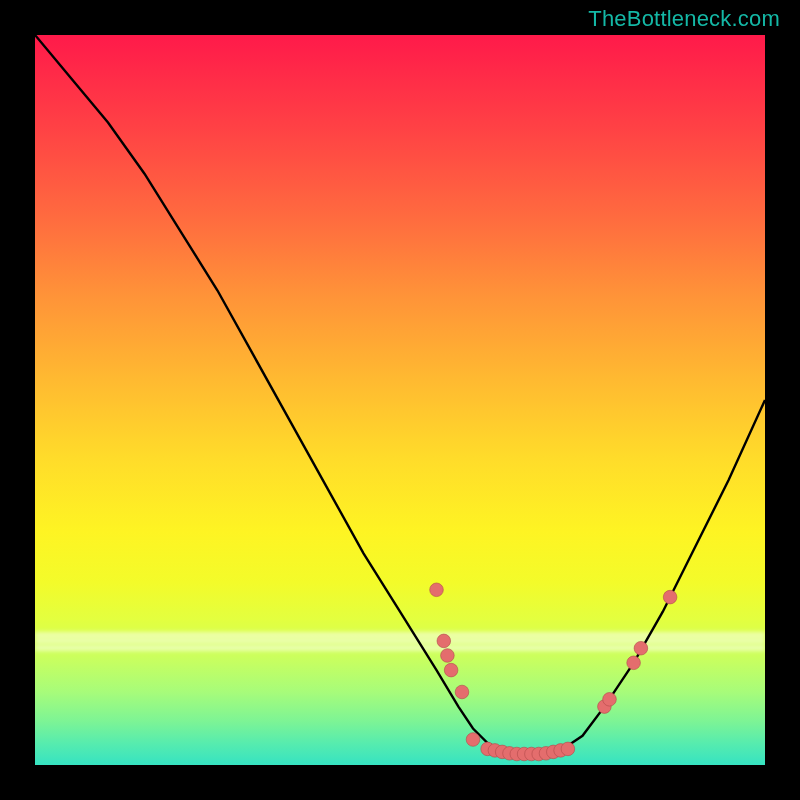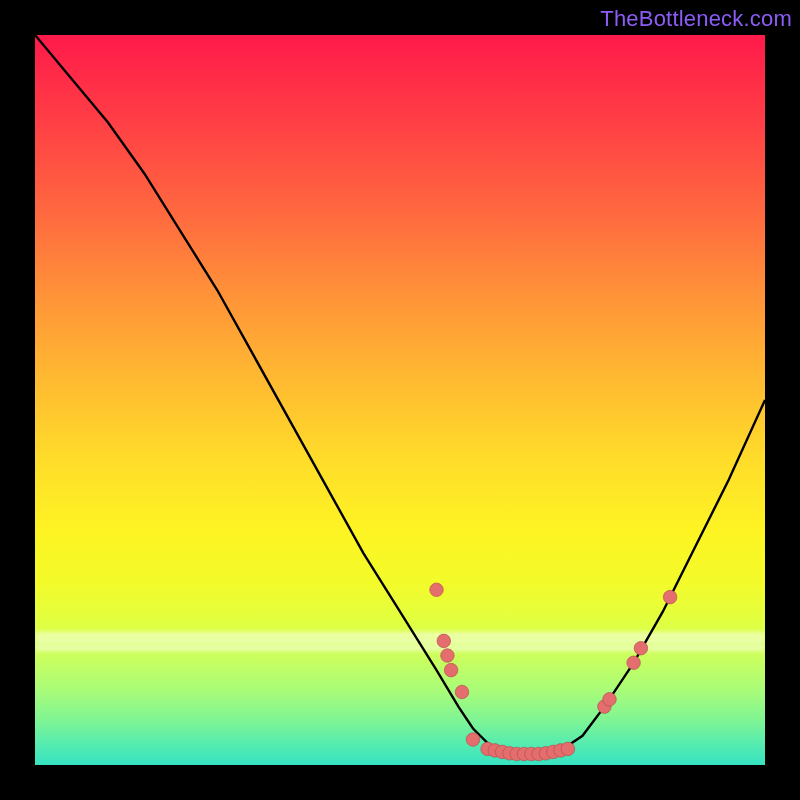--- a/index.html
+++ b/index.html
@@ -55,22 +55,22 @@
     background: rgba(255,255,255,0.55);
     filter: blur(2px);
   }
   .curve {
     position: absolute;
     inset: 0;
   }
   .watermark {
     position: absolute;
     top: 6px;
-    right: 8px;
-    color: #8b5cf6;
+    right: 20px;
+    color: #14b8a6;
     font-size: 22px;
     font-weight: 500;
     letter-spacing: 0.2px;
   }
 </style>
 </head>
 <body>
 
 <div class="frame">
   <div class="watermark">TheBottleneck.com</div>

